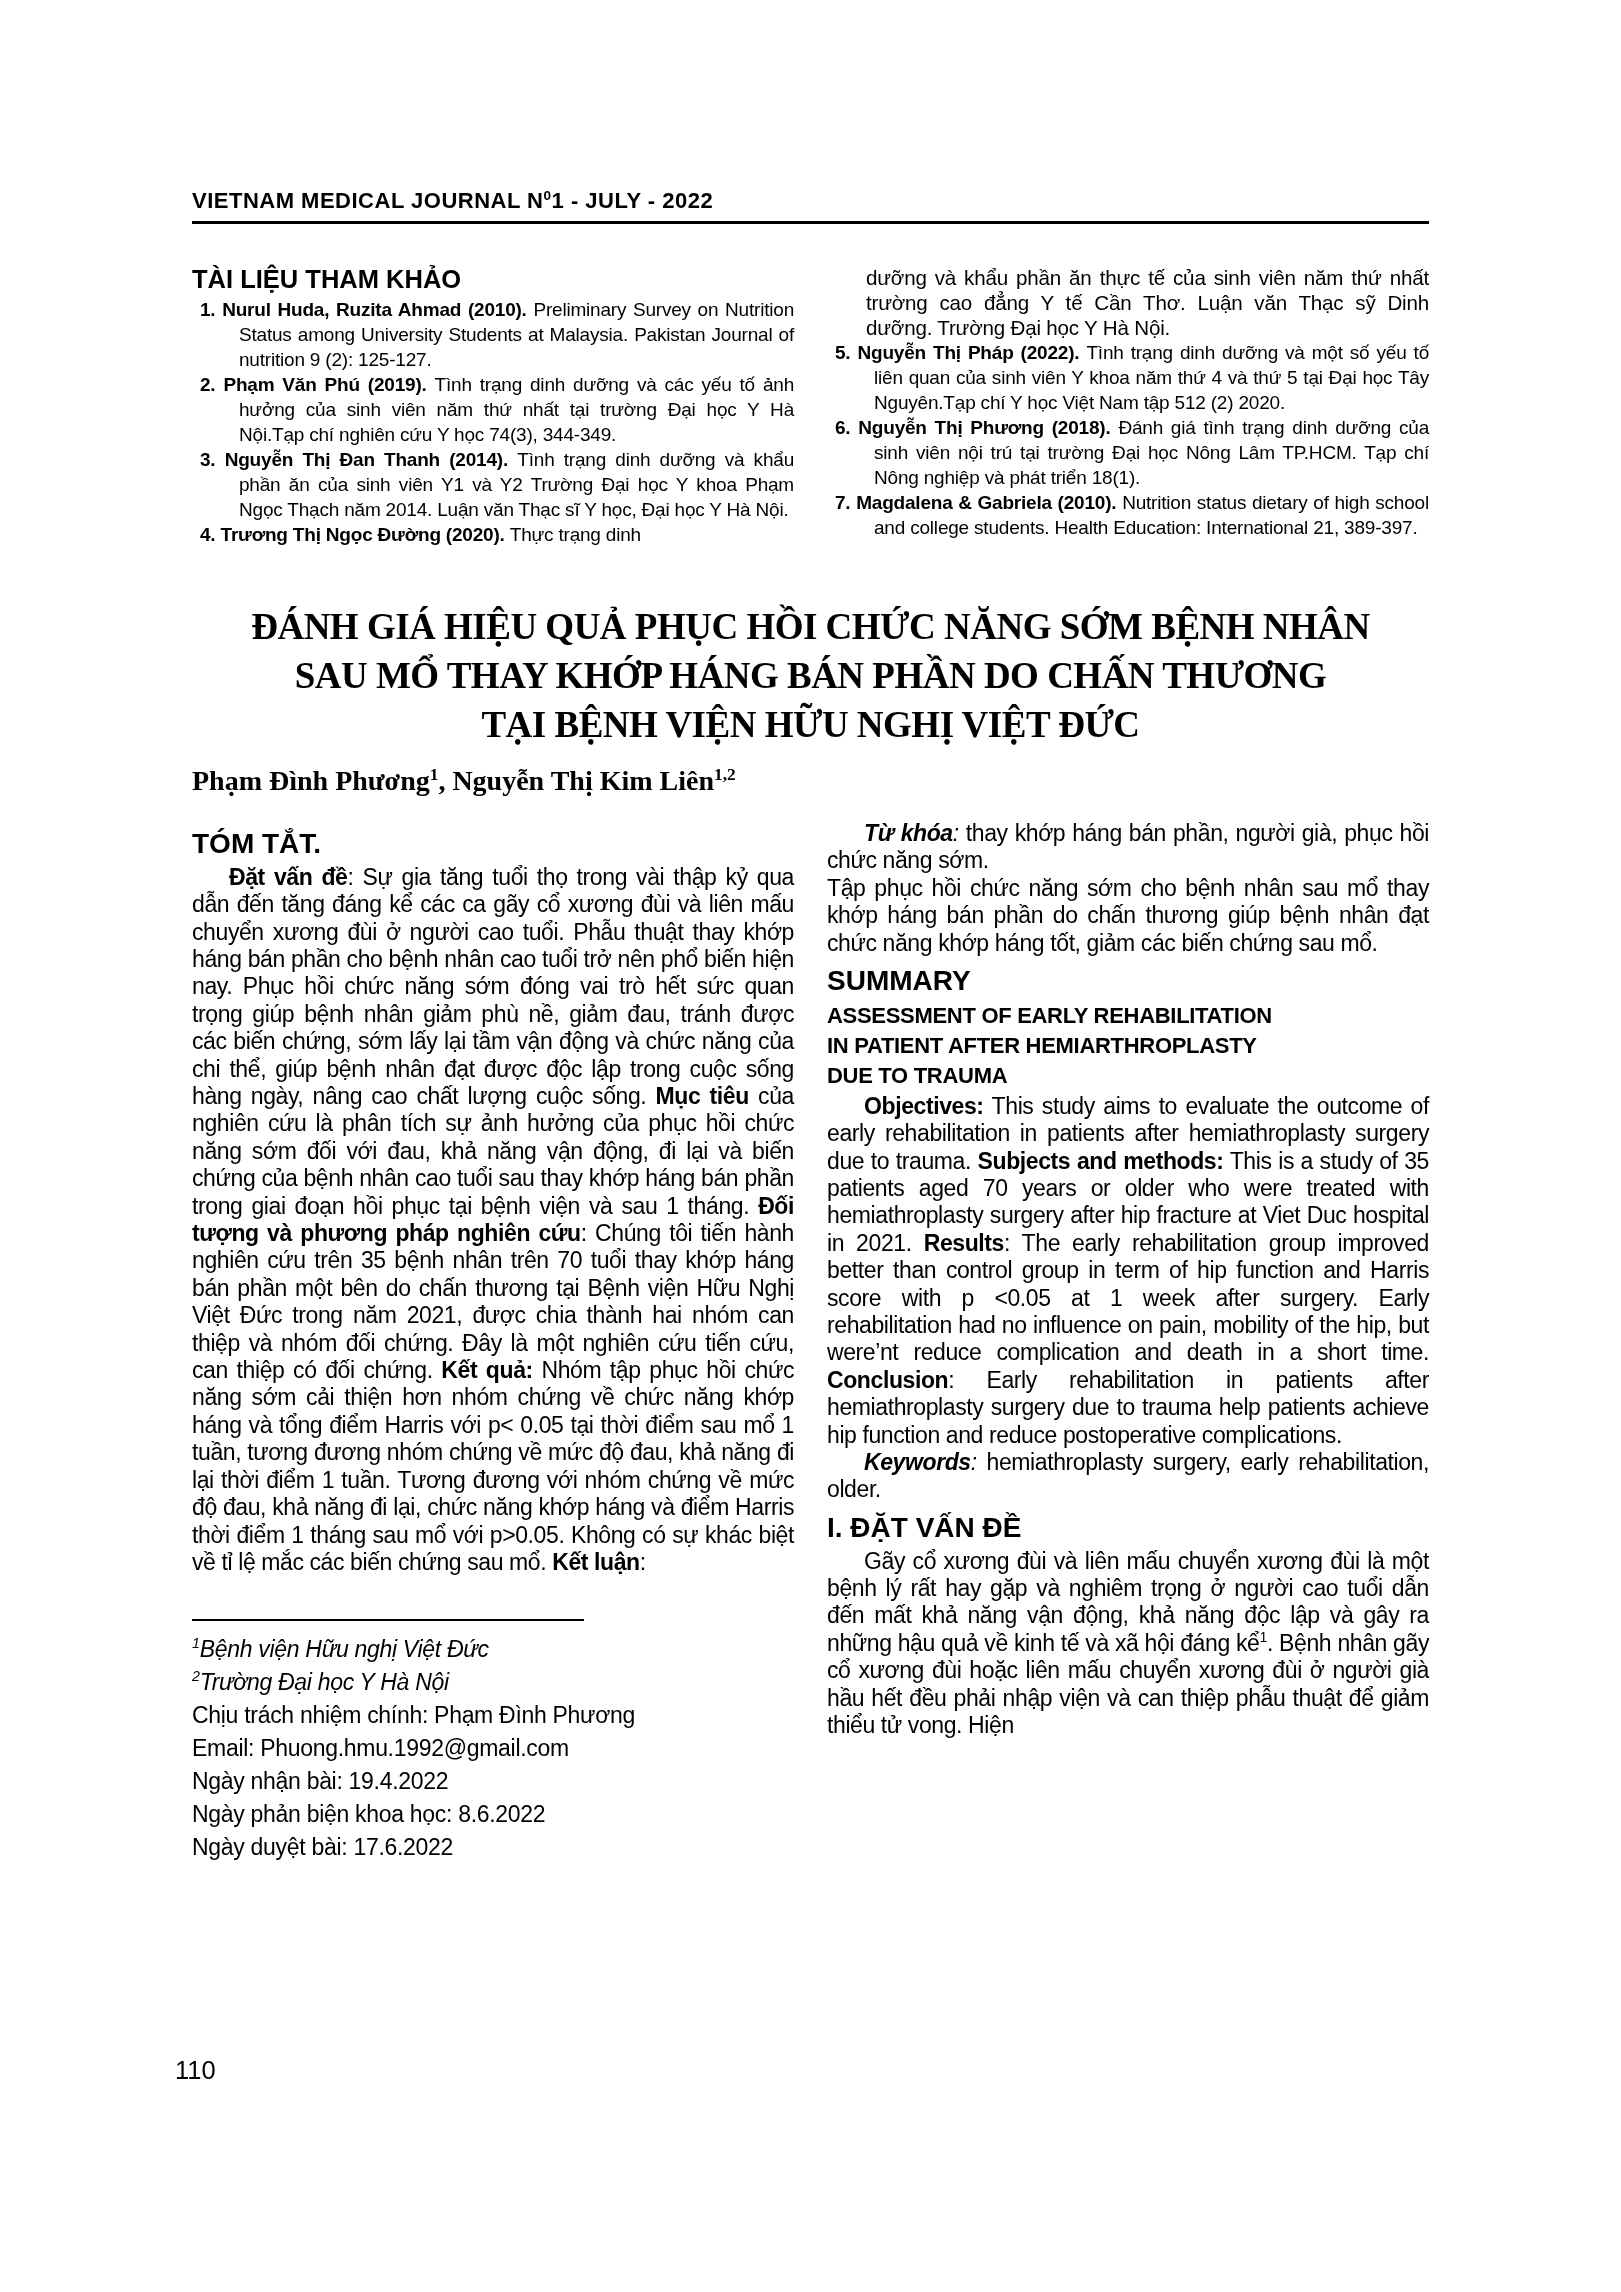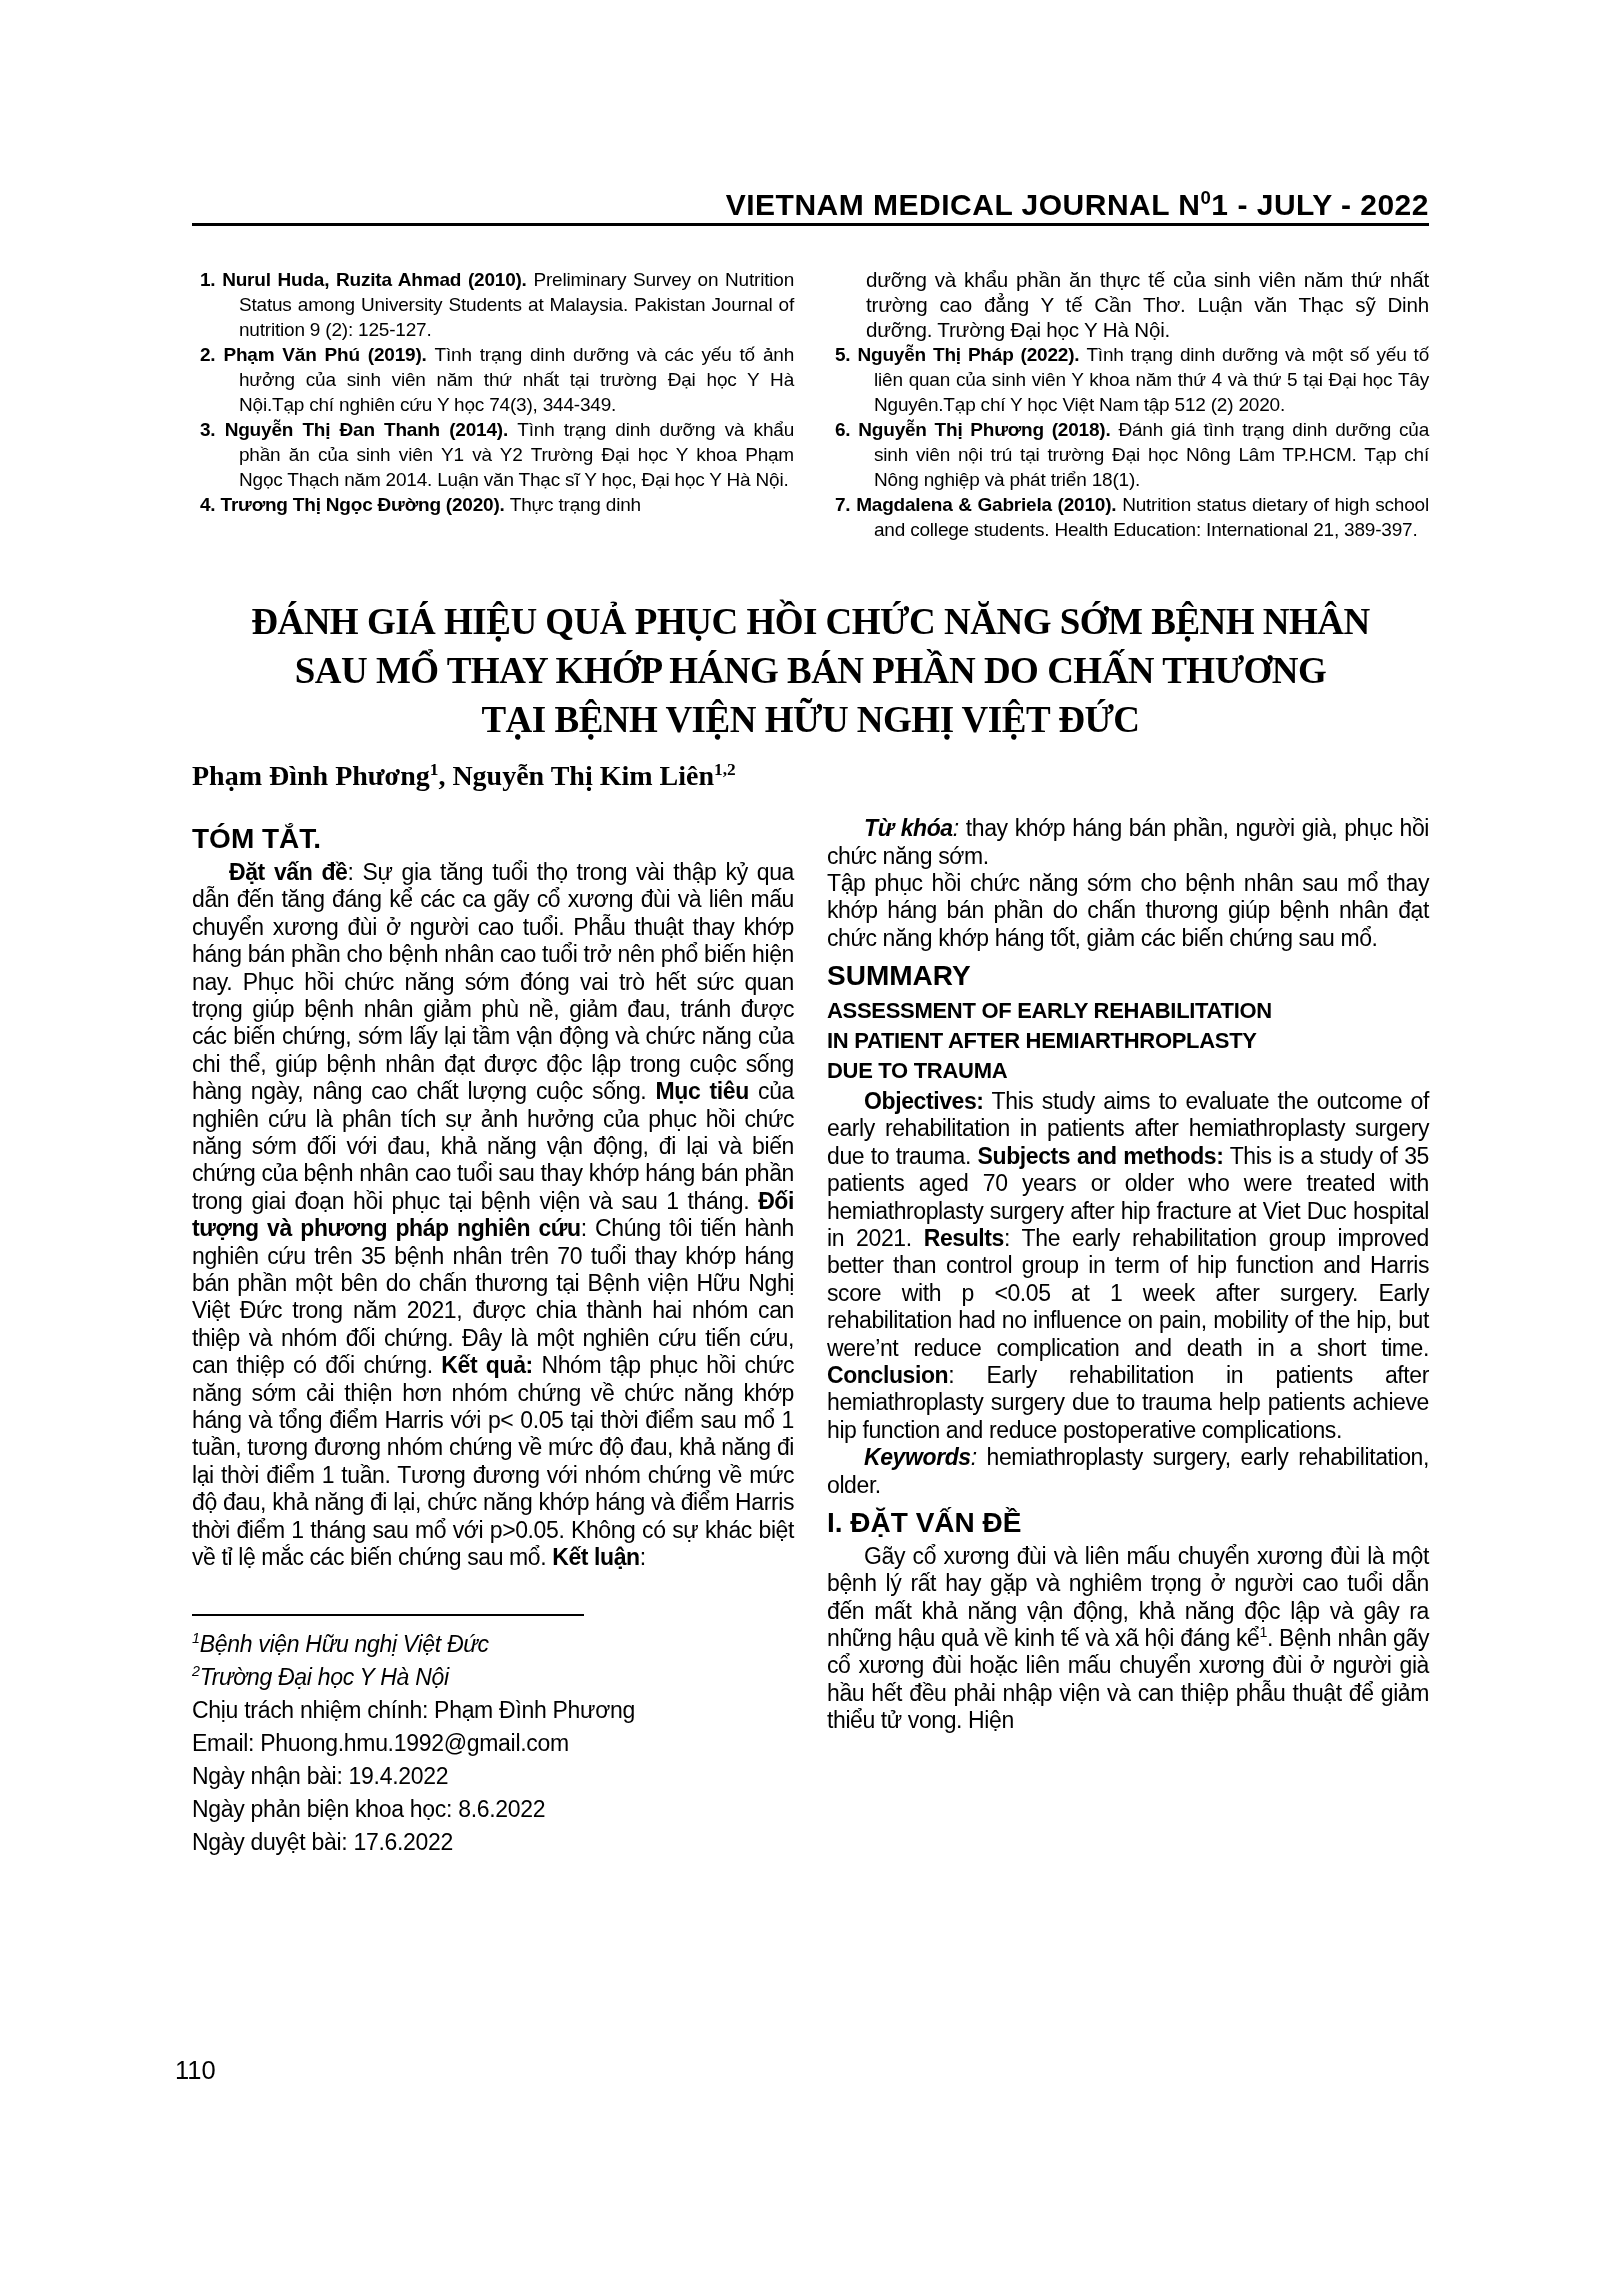--- a/index.html
+++ b/index.html
@@ -1,21 +1,21 @@
 <!DOCTYPE html>
 <html><head>
 <meta charset="utf-8">
 <style>
   * { margin:0; padding:0; box-sizing:border-box; }
   html,body { width:1621px; height:2293px; overflow:hidden; }
   body { background:#ffffff; color:#000; font-family:"Liberation Sans", sans-serif; position:relative; }
   .page { position:absolute; inset:0; padding:0 192px; }
 
-  .running-header { margin-top:188px; text-align:right; font-weight:bold; font-size:30px;
-                    border-bottom:3.9px solid #000; padding-bottom:1px; letter-spacing:0.5px; }
+  .running-header { margin-top:188px; text-align:left; font-weight:bold; font-size:22px;
+                    border-bottom:3.9px solid #000; padding-bottom:7px; letter-spacing:0.5px; }
   sup { font-size:0.62em; line-height:0; }
 
   .columns { display:flex; gap:33px; }
   .col { width:602px; flex:0 0 602px; }
 
   .refs-section { margin-top:41px; }
   .refs-heading { font-size:25.5px; font-weight:bold; margin-bottom:2.9px; }
   .ref-item { font-size:19px; line-height:25px; text-align:justify; letter-spacing:-0.2px;
               padding-left:39px; text-indent:-39px;margin-left:8px; }
   .ref-cont { font-size:20.6px; line-height:25px; text-align:justify; letter-spacing:-0.2px;
@@ -44,20 +44,21 @@
 </style>
 </head>
 <body>
 
 <div class="page">
 
   <div class="running-header"><span>VIETNAM MEDICAL JOURNAL N</span><sup>0</sup><span>1 - JULY - 2022</span></div>
 
   <section class="columns refs-section">
     <div class="col">
+      <div class="refs-heading">TÀI LIỆU THAM KHẢO</div>
       <div class="ref-list">
           <div class="ref-item"><span class="b">1. </span><span class="b">Nurul Huda, Ruzita Ahmad (2010). </span><span>Preliminary Survey on Nutrition Status among University Students at Malaysia. Pakistan Journal of nutrition 9 (2): 125-127.</span></div>
           <div class="ref-item"><span class="b">2. </span><span class="b">Phạm Văn Phú (2019). </span><span>Tình trạng dinh dưỡng và các yếu tố ảnh hưởng của sinh viên năm thứ nhất tại trường Đại học Y Hà Nội.Tạp chí nghiên cứu Y học 74(3), 344-349.</span></div>
           <div class="ref-item"><span class="b">3. </span><span class="b">Nguyễn Thị Đan Thanh (2014). </span><span>Tình trạng dinh dưỡng và khẩu phần ăn của sinh viên Y1 và Y2 Trường Đại học Y khoa Phạm Ngọc Thạch năm 2014. Luận văn Thạc sĩ Y học, Đại học Y Hà Nội.</span></div>
           <div class="ref-item"><span class="b">4. </span><span class="b">Trương Thị Ngọc Đường (2020). </span><span>Thực trạng dinh</span></div>
         </div>
     </div>
     <div class="col">
       <p class="ref-cont">dưỡng và khẩu phần ăn thực tế của sinh viên năm thứ nhất trường cao đẳng Y tế Cần Thơ. Luận văn Thạc sỹ Dinh dưỡng. Trường Đại học Y Hà Nội.</p>
       <div class="ref-list">

